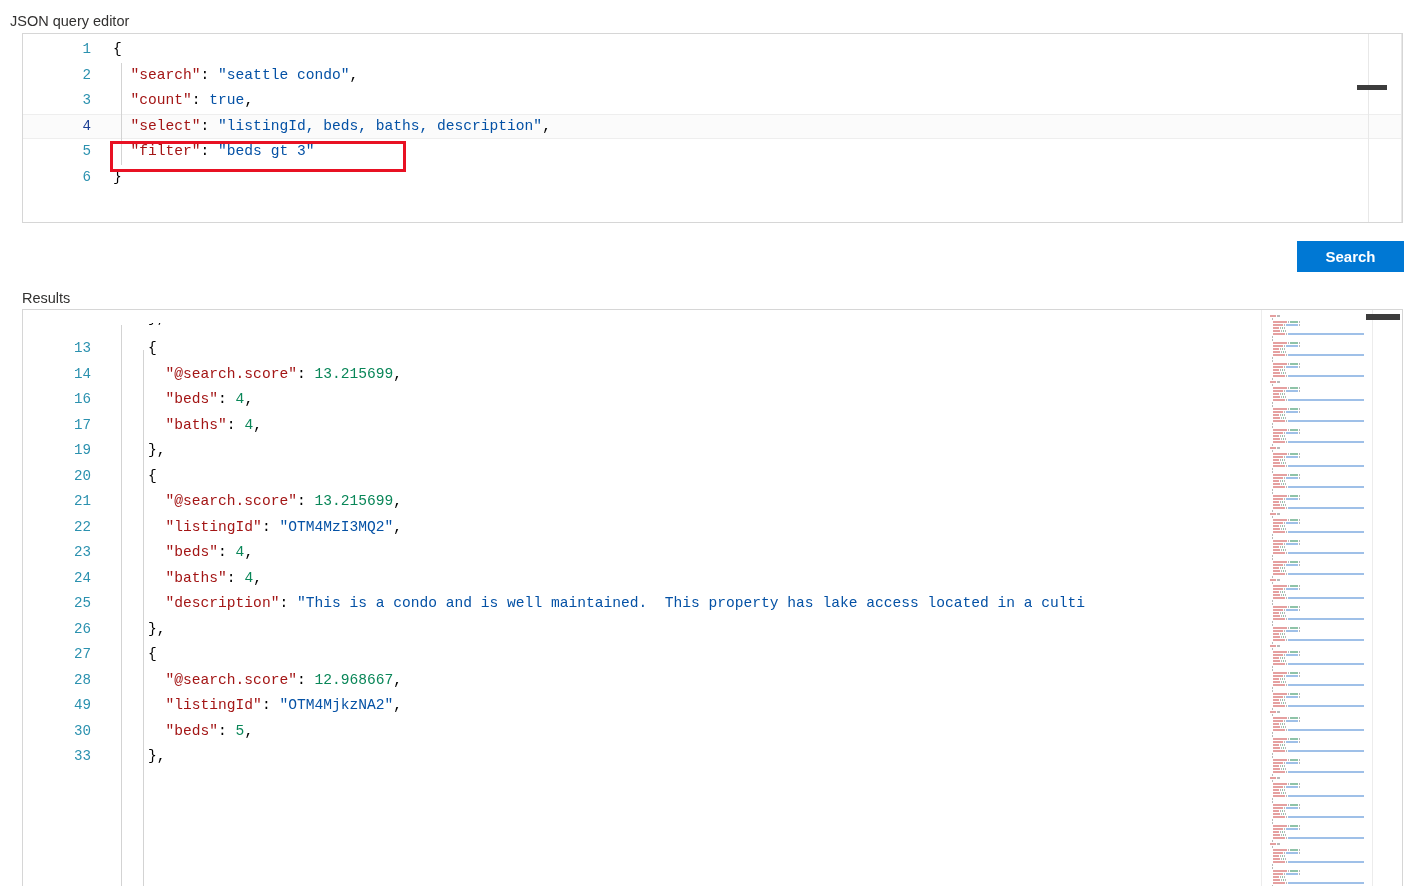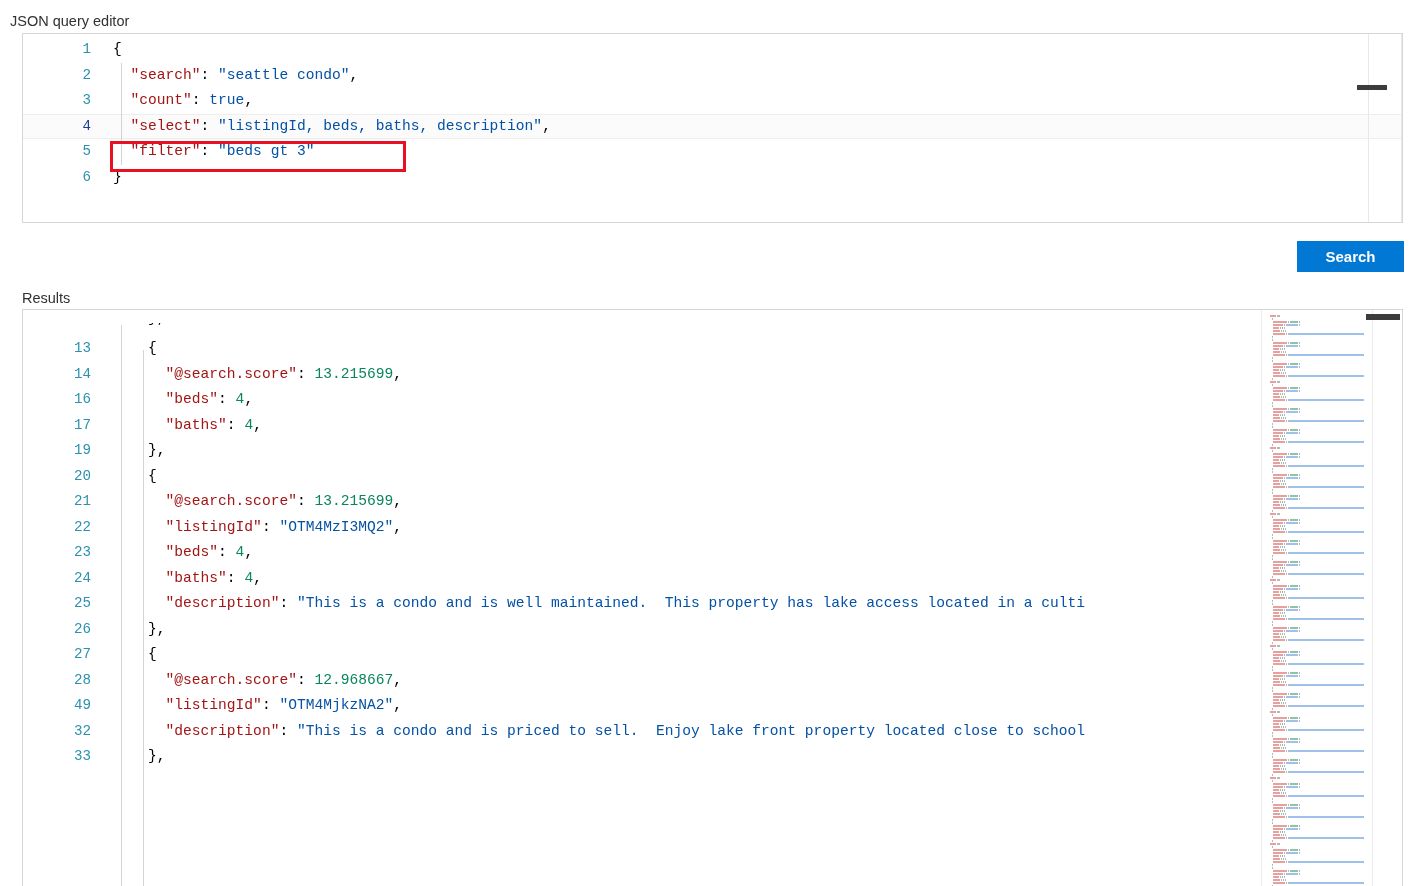--- a/index.html
+++ b/index.html
@@ -196,21 +196,21 @@
         <div class="line"><span class="ln">20</span><span class="code"><span class="p">    {</span></span></div>
         <div class="line"><span class="ln">21</span><span class="code"><span class="p">      </span><span class="k">"@search.score"</span><span class="p">: </span><span class="n">13.215699</span><span class="p">,</span></span></div>
         <div class="line"><span class="ln">22</span><span class="code"><span class="p">      </span><span class="k">"listingId"</span><span class="p">: </span><span class="s">"OTM4MzI3MQ2"</span><span class="p">,</span></span></div>
         <div class="line"><span class="ln">23</span><span class="code"><span class="p">      </span><span class="k">"beds"</span><span class="p">: </span><span class="n">4</span><span class="p">,</span></span></div>
         <div class="line"><span class="ln">24</span><span class="code"><span class="p">      </span><span class="k">"baths"</span><span class="p">: </span><span class="n">4</span><span class="p">,</span></span></div>
         <div class="line"><span class="ln">25</span><span class="code"><span class="p">      </span><span class="k">"description"</span><span class="p">: </span><span class="s">"This is a condo and is well maintained.  This property has lake access located in a culti</span></span></div>
         <div class="line"><span class="ln">26</span><span class="code"><span class="p">    },</span></span></div>
         <div class="line"><span class="ln">27</span><span class="code"><span class="p">    {</span></span></div>
         <div class="line"><span class="ln">28</span><span class="code"><span class="p">      </span><span class="k">"@search.score"</span><span class="p">: </span><span class="n">12.968667</span><span class="p">,</span></span></div>
         <div class="line"><span class="ln">49</span><span class="code"><span class="p">      </span><span class="k">"listingId"</span><span class="p">: </span><span class="s">"OTM4MjkzNA2"</span><span class="p">,</span></span></div>
-        <div class="line"><span class="ln">32</span><span class="code"><span class="p">      </span><span class="k">"description"</span><span class="p">: </span><span class="s">"This is a condo and is priced to sell.  Enjoy lake front property located close to school</span></span></div>
+        <div class="line"><span class="ln">30</span><span class="code"><span class="p">      </span><span class="k">"beds"</span><span class="p">: </span><span class="n">5</span><span class="p">,</span></span></div>
         <div class="line"><span class="ln">33</span><span class="code"><span class="p">    },</span></span></div>
       </div>
       <div class="indent-guide" style="left: 98px; top: 15px; height: 562px;"></div>
       <div class="indent-guide" style="left: 120px; top: 40px; height: 537px;"></div>
     </div>
   <div class="minimap" id="results-minimap">
       <div style="position: absolute; left: 4px; right: 4px; top: 4px;">
         <div class="mm-row">
           <div class="mm-seg mm-key" style="left: 3.8px; width: 6.3px;"></div>
           <div class="mm-seg mm-pun" style="left: 11.1px; width: 2.7px;"></div>

